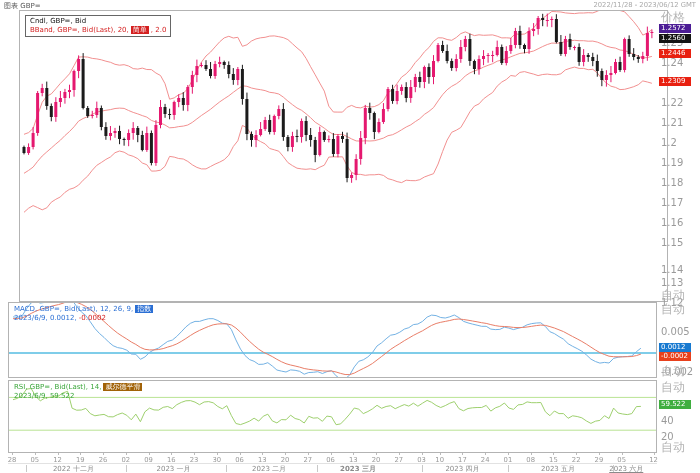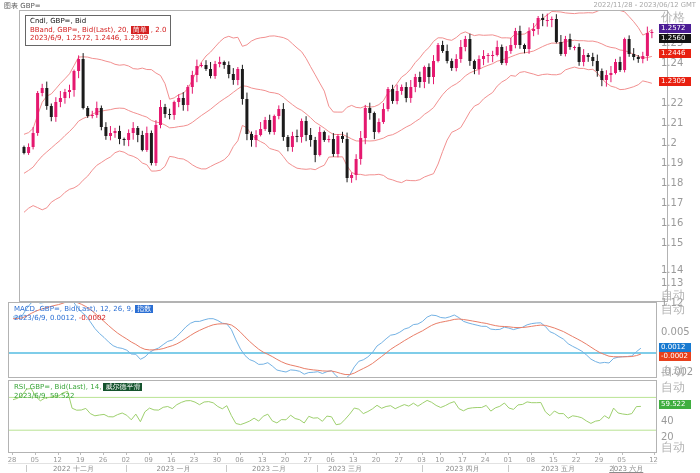--- a/index.html
+++ b/index.html
@@ -13,21 +13,21 @@
   #macd-panel{left:8px;top:302px;width:647px;height:74px;}
   #rsi-panel{left:8px;top:380px;width:647px;height:71px;}
   #xaxis{position:absolute;left:8px;top:453px;width:649px;height:20px;}
   #yaxis{position:absolute;left:658px;top:0;width:42px;height:473px;}
   svg{position:absolute;left:0;top:0;}
   .legendbox{position:absolute;left:5px;top:4px;z-index:5;border:1px solid #666;background:rgba(255,255,255,.92);
              padding:1px 4px 2px 4px;font-size:7px;line-height:8.6px;white-space:nowrap;}
   .legendfree{position:absolute;left:5px;top:2px;z-index:5;font-size:7px;line-height:8.6px;white-space:nowrap;}
   .lb{color:#111;} .lblue{color:#2424d8;} .lred{color:#d42020;} .lmblue{color:#2b6fd4;} .lgreen{color:#3aa63a;}
   .chip{color:#fff;padding:0 2px;margin:0 2px;}
-  .chip-red{background:#d42020;} .chip-blue{background:#2b6fd4;} .chip-green{background:#14532d;}
+  .chip-red{background:#d42020;} .chip-blue{background:#2b6fd4;} .chip-green{background:#a16207;}
   #yaxis .tick{position:absolute;left:3px;font-size:10px;color:#9a9a9a;line-height:8px;}
   #yaxis .cap{position:absolute;left:3px;font-size:12px;color:#b5b5b5;line-height:7px;}
   #yaxis .badge{position:absolute;left:1px;min-width:28px;font-size:7px;color:#fff;line-height:9px;
                 padding:0 2px;z-index:6;}
   #xaxis{border-top:0;}
   #xaxis .wt{position:absolute;top:3px;font-size:6.8px;color:#999;transform:translateX(-50%);}
   #xaxis .tm{position:absolute;top:0;width:1px;height:2px;background:#bbb;}
   #xaxis .mo{position:absolute;top:11px;font-size:7px;color:#8a8a8a;transform:translateX(-50%);white-space:nowrap;}
   #xaxis .sep{position:absolute;top:12px;width:1px;height:7px;background:#c8c8c8;}
   #xaxis .mrow{position:absolute;left:0;top:10px;width:649px;height:1px;background:#e2e2e2;}
@@ -321,21 +321,20 @@
         <line x1="622.8" y1="40.8" x2="622.8" y2="52.3" stroke="#e5186f" stroke-width="1"></line>
         <rect x="621.3" y="45.0" width="3" height="3.0" fill="#e5186f"></rect>
         <line x1="627.35" y1="15.6" x2="627.35" y2="49.8" stroke="#e5186f" stroke-width="1"></line>
         <rect x="625.9" y="22.0" width="3" height="23.0" fill="#e5186f"></rect>
         <line x1="631.9" y1="18.5" x2="631.9" y2="27.2" stroke="#e5186f" stroke-width="1"></line>
         <rect x="630.4" y="21.0" width="3" height="1.0" fill="#e5186f"></rect>
       </svg>
     <div class="legendbox">
       <div class="lb">Cndl, GBP=, Bid</div>
       <div class="lred"><span>BBand, GBP=, Bid(Last), 20,</span><span class="chip chip-red">简单</span><span>, 2.0</span></div>
-      <div class="lred">2023/6/9, 1.2572, 1.2446, 1.2309</div>
     </div>
   </div>
 
   <div class="panel" id="macd-panel">
     <svg id="macd-svg" width="647" height="74" viewBox="0 0 647 74">
         <line x1="0" y1="50.0" x2="647" y2="50.0" stroke="#55bde2" stroke-width="1.3"></line>
         <path d="M4.0 13.9 L8.6 14.3 L13.1 12.8 L17.6 5.7 L22.2 -0.2 L26.8 -1.4 L31.3 0.1 L35.8 -0.6 L40.4 -1.2 L44.9 -2.1 L49.5 -2.5 L54.0 -5.2 L58.6 -8.7 L63.1 -2.9 L67.7 3.5 L72.3 8.9 L76.8 12.5 L81.3 18.8 L85.9 25.5 L90.5 30.5 L95.0 34.4 L99.5 38.9 L104.1 42.7 L108.6 44.6 L113.2 45.4 L117.8 47.2 L122.3 51.0 L126.8 51.3 L131.4 56.3 L135.9 54.0 L140.5 49.4 L145.0 46.8 L149.6 45.0 L154.2 41.6 L158.7 38.4 L163.3 37.1 L167.8 33.4 L172.3 28.8 L176.9 23.9 L181.4 20.3 L186.0 18.4 L190.5 18.4 L195.1 16.9 L199.7 15.7 L204.2 15.7 L208.8 17.5 L213.3 20.2 L217.8 20.9 L222.4 26.6 L226.9 36.9 L231.5 46.1 L236.0 52.5 L240.6 56.6 L245.1 58.3 L249.7 61.4 L254.3 61.2 L258.8 59.7 L263.3 63.0 L267.9 67.0 L272.4 68.1 L277.0 69.0 L281.6 66.9 L286.1 67.3 L290.6 68.3 L295.2 71.2 L299.8 69.5 L304.3 69.3 L308.8 68.7 L313.4 70.5 L317.9 68.7 L322.5 67.6 L327.1 72.8 L331.6 76.1 L336.1 75.9 L340.7 72.0 L345.3 63.9 L349.8 58.3 L354.3 56.8 L358.9 53.9 L363.4 49.6 L368.0 43.0 L372.6 39.8 L377.1 35.8 L381.6 32.2 L386.2 31.4 L390.8 29.2 L395.3 26.1 L399.8 24.7 L404.4 21.6 L408.9 21.0 L413.5 18.4 L418.1 14.1 L422.6 12.1 L427.1 12.6 L431.7 14.5 L436.3 15.0 L440.8 13.8 L445.3 12.0 L449.9 14.6 L454.4 18.3 L459.0 19.9 L463.5 21.1 L468.1 22.2 L472.6 23.3 L477.2 23.3 L481.8 26.1 L486.3 26.6 L490.8 26.4 L495.4 24.2 L499.9 25.1 L504.5 26.6 L509.0 25.3 L513.6 24.2 L518.1 21.8 L522.7 20.6 L527.3 20.0 L531.8 19.8 L536.4 23.5 L540.9 28.7 L545.4 30.6 L550.0 33.6 L554.5 36.2 L559.1 40.7 L563.6 43.3 L568.2 45.6 L572.8 48.2 L577.3 51.8 L581.9 56.1 L586.4 58.5 L590.9 60.1 L595.5 59.4 L600.0 60.0 L604.6 55.4 L609.1 54.2 L613.7 53.7 L618.3 53.5 L622.8 52.9 L627.4 48.7 L631.9 45.2 " fill="none" stroke="#74b2e4" stroke-width="1"></path>
         <path d="M4.0 15.7 L8.6 15.5 L13.1 14.9 L17.6 13.1 L22.2 10.4 L26.8 8.1 L31.3 6.5 L35.8 5.1 L40.4 3.8 L44.9 2.6 L49.5 1.6 L54.0 0.2 L58.6 -1.6 L63.1 -1.8 L67.7 -0.7 L72.3 1.2 L76.8 3.5 L81.3 6.5 L85.9 10.3 L90.5 14.4 L95.0 18.4 L99.5 22.5 L104.1 26.5 L108.6 30.1 L113.2 33.2 L117.8 36.0 L122.3 39.0 L126.8 41.4 L131.4 44.4 L135.9 46.3 L140.5 46.9 L145.0 46.9 L149.6 46.5 L154.2 45.6 L158.7 44.1 L163.3 42.7 L167.8 40.9 L172.3 38.4 L176.9 35.5 L181.4 32.5 L186.0 29.7 L190.5 27.4 L195.1 25.3 L199.7 23.4 L204.2 21.8 L208.8 21.0 L213.3 20.8 L217.8 20.8 L222.4 22.0 L226.9 25.0 L231.5 29.2 L236.0 33.9 L240.6 38.4 L245.1 42.4 L249.7 46.2 L254.3 49.2 L258.8 51.3 L263.3 53.6 L267.9 56.3 L272.4 58.7 L277.0 60.7 L281.6 62.0 L286.1 63.0 L290.6 64.1 L295.2 65.5 L299.8 66.3 L304.3 66.9 L308.8 67.3 L313.4 67.9 L317.9 68.1 L322.5 68.0 L327.1 69.0 L331.6 70.4 L336.1 71.5 L340.7 71.6 L345.3 70.1 L349.8 67.7 L354.3 65.5 L358.9 63.2 L363.4 60.5 L368.0 57.0 L372.6 53.5 L377.1 50.0 L381.6 46.4 L386.2 43.4 L390.8 40.6 L395.3 37.7 L399.8 35.1 L404.4 32.4 L408.9 30.1 L413.5 27.8 L418.1 25.0 L422.6 22.4 L427.1 20.5 L431.7 19.3 L436.3 18.4 L440.8 17.5 L445.3 16.4 L449.9 16.0 L454.4 16.5 L459.0 17.2 L463.5 18.0 L468.1 18.8 L472.6 19.7 L477.2 20.4 L481.8 21.6 L486.3 22.6 L490.8 23.3 L495.4 23.5 L499.9 23.8 L504.5 24.4 L509.0 24.6 L513.6 24.5 L518.1 24.0 L522.7 23.3 L527.3 22.6 L531.8 22.1 L536.4 22.4 L540.9 23.6 L545.4 25.0 L550.0 26.8 L554.5 28.6 L559.1 31.1 L563.6 33.5 L568.2 35.9 L572.8 38.4 L577.3 41.1 L581.9 44.1 L586.4 47.0 L590.9 49.6 L595.5 51.5 L600.0 53.2 L604.6 53.7 L609.1 53.8 L613.7 53.8 L618.3 53.7 L622.8 53.5 L627.4 52.6 L631.9 51.1 " fill="none" stroke="#e97e68" stroke-width="1"></path>
       </svg>
     <div class="legendfree">
@@ -412,21 +411,21 @@
       <div class="wt" style="left: 568.2px;">22</div>
       <div class="tm" style="left: 590.95px;"></div>
       <div class="wt" style="left: 590.95px;">29</div>
       <div class="tm" style="left: 613.7px;"></div>
       <div class="wt" style="left: 613.7px;">05</div>
       <div class="tm" style="left: 645.55px;"></div>
       <div class="wt" style="left: 645.55px;">12</div>
       <div class="mo" style="left: 65.425px;">2022 十二月</div>
       <div class="mo" style="left: 165.525px;">2023 一月</div>
       <div class="mo" style="left: 261.075px;">2023 二月</div>
-      <div class="mo" style="left: 337px;">2023 三月</div>
+      <div class="mo" style="left: 350px; font-weight: bold;">2023 三月</div>
       <div class="mo" style="left: 454.45px;">2023 四月</div>
       <div class="mo" style="left: 550px;">2023 五月</div>
       <div class="mo" style="left: 618.25px; text-decoration: underline;">2023 六月</div>
       <div class="sep" style="left: 17.65px;"></div>
       <div class="sep" style="left: 117.75px;"></div>
       <div class="sep" style="left: 217.85px;"></div>
       <div class="sep" style="left: 308.85px;"></div>
       <div class="sep" style="left: 413.5px;"></div>
       <div class="sep" style="left: 499.95px;"></div>
       <div class="sep" style="left: 604.6px;"></div>

